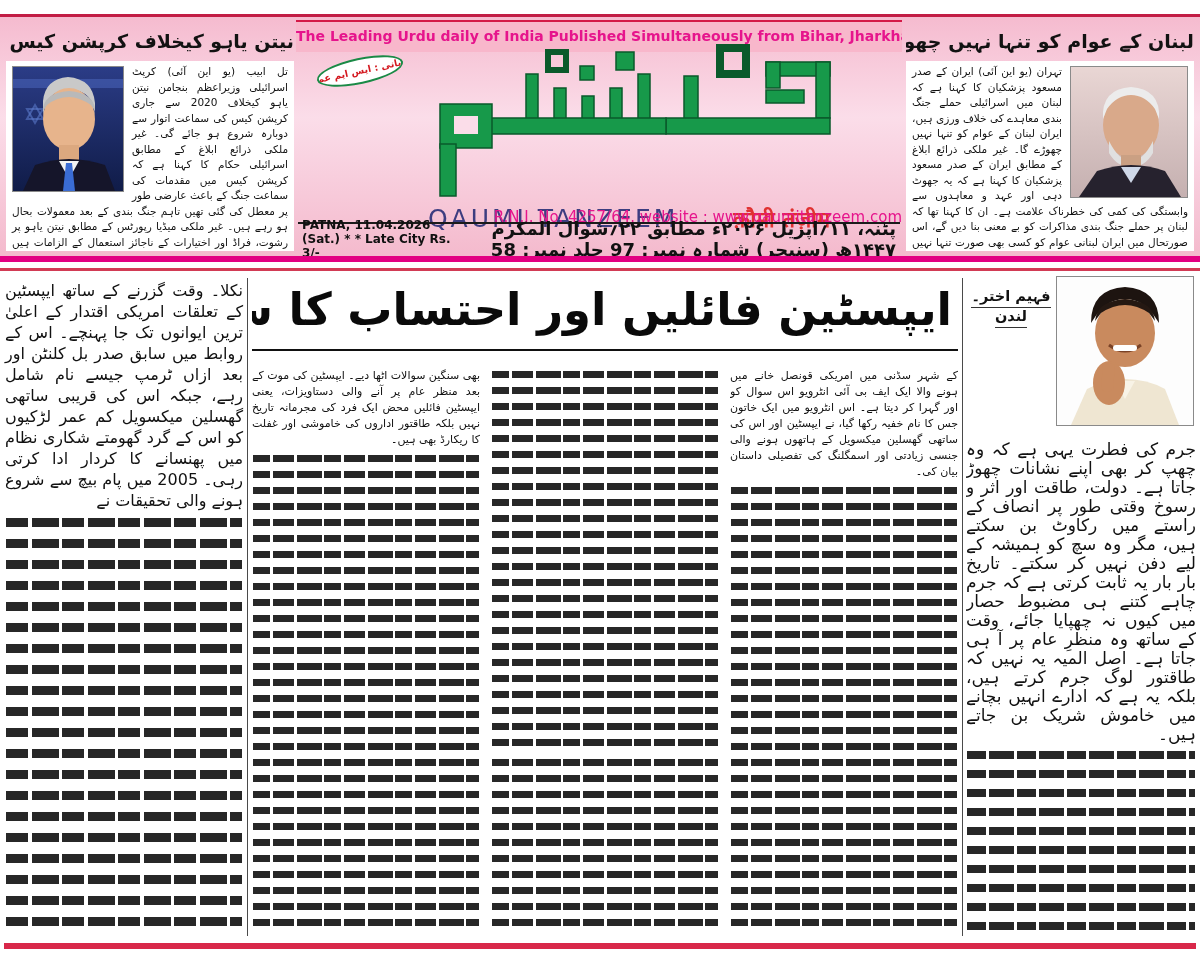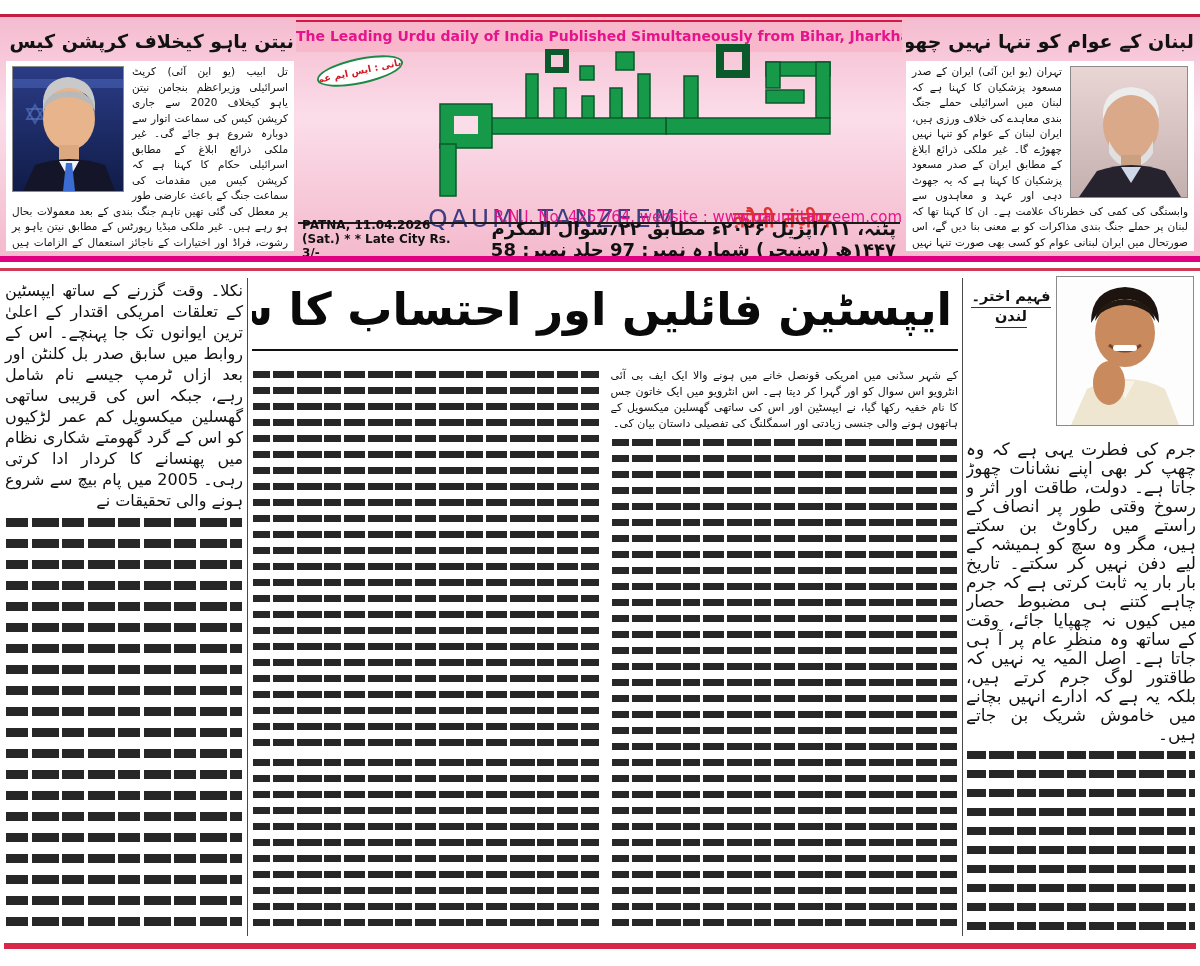--- a/index.html
+++ b/index.html
@@ -189,20 +189,24 @@
       <p>نکلا۔ وقت گزرنے کے ساتھ ایپسٹین کے تعلقات امریکی اقتدار کے اعلیٰ ترین ایوانوں تک جا پہنچے۔ اس کے روابط میں سابق صدر بل کلنٹن اور بعد ازاں ٹرمپ جیسے نام شامل رہے، جبکہ اس کی قریبی ساتھی گھسلین میکسویل کم عمر لڑکیوں کو اس کے گرد گھومتے شکاری نظام میں پھنسانے کا کردار ادا کرتی رہی۔ 2005 میں پام بیچ سے شروع ہونے والی تحقیقات نے</p>
       <div class="tex big"></div>
     </div>
 
     <div class="vrule" style="left:247px;"></div>
 
     <div class="center-region">
       <div class="main-headline">ایپسٹین فائلیں اور احتساب کا سوال</div>
       <div class="cols">
         <div class="col">
+          <p>بھی سنگین سوالات اٹھا دیے۔ ایپسٹین کی موت کے بعد منظر عام پر آنے والی دستاویزات، یعنی ایپسٹین فائلیں محض ایک فرد کی مجرمانہ تاریخ نہیں بلکہ طاقتور اداروں کی خاموشی اور غفلت کا ریکارڈ بھی ہیں۔</p>
+          <div class="tex"></div>
+        </div>
+        <div class="col">
           <div class="tex" style="flex:2.2"></div>
           <div class="tex"></div>
         </div>
         <div class="col">
           <p>کے شہر سڈنی میں امریکی قونصل خانے میں ہونے والا ایک ایف بی آئی انٹرویو اس سوال کو اور گہرا کر دیتا ہے۔ اس انٹرویو میں ایک خاتون جس کا نام خفیہ رکھا گیا، نے ایپسٹین اور اس کی ساتھی گھسلین میکسویل کے ہاتھوں ہونے والی جنسی زیادتی اور اسمگلنگ کی تفصیلی داستان بیان کی۔</p>
           <div class="tex"></div>
         </div>
       </div>
     </div>
 

